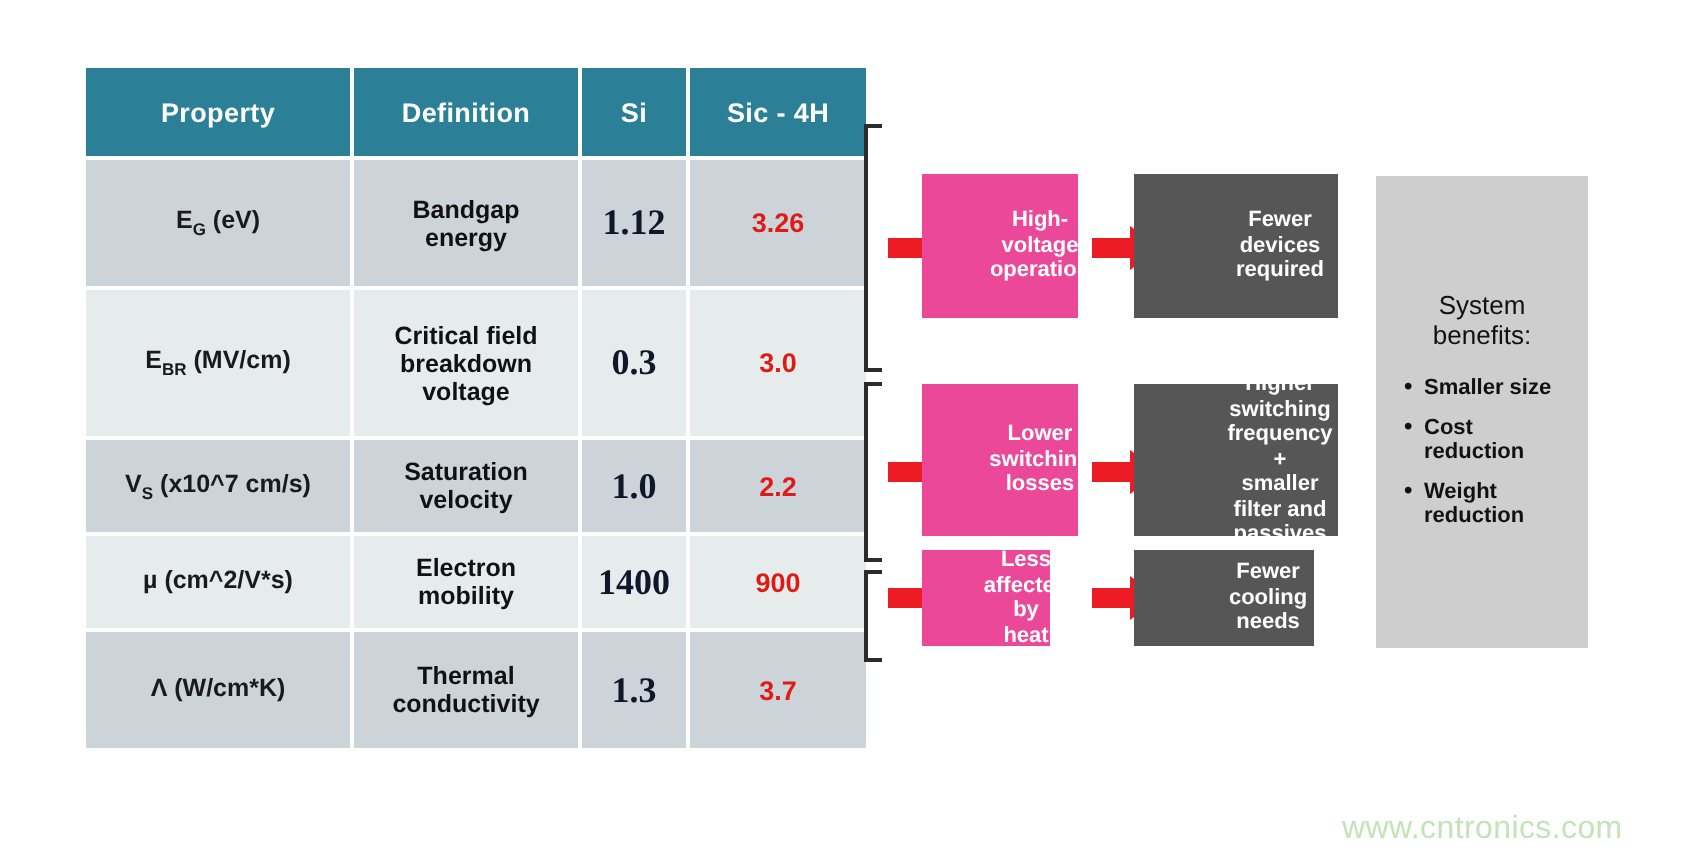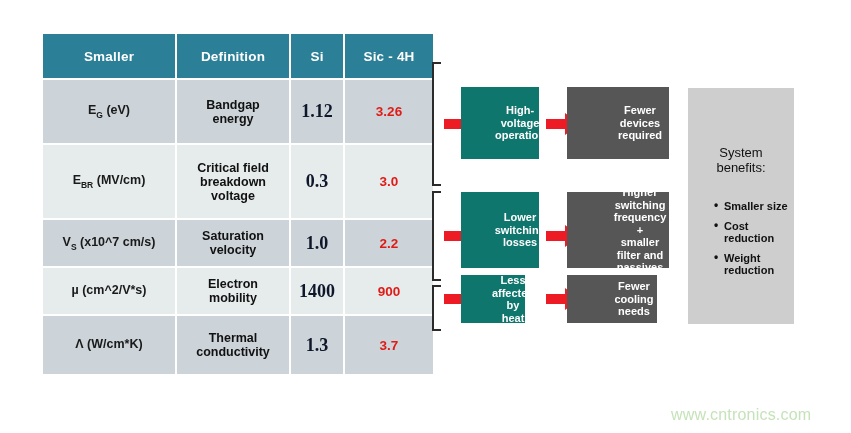--- a/index.html
+++ b/index.html
@@ -119,21 +119,21 @@
     align-items: center;
     justify-content: center;
     text-align: center;
     color: #ffffff;
     font-weight: bold;
     font-size: 11px;
     line-height: 12.5px;
     box-sizing: border-box;
     padding: 2px 4px;
   }
-  .fbox.teal { background: #0f766e; padding-left: 44px; }
+  .fbox.teal { background: #ec4899; padding-left: 44px; }
   .fbox.gray { background: #565656; padding-left: 48px; }
 
   
   #benefits-panel {
     position: absolute;
     left: 688px;
     top: 88px;
     width: 106px;
     height: 236px;
     background: #cecece;
@@ -148,21 +148,21 @@
     font-size: 13px;
     font-weight: normal;
     color: #111111;
     line-height: 15px;
   }
   #benefits-list {
     position: absolute;
     left: 14px;
     top: 100px;
     width: 86px;
-    margin: 12px;
+    margin: 0;
     padding: 0;
     list-style: none;
   }
   #benefits-list li {
     font-size: 11px;
     font-weight: bold;
     color: #111111;
     line-height: 12.5px;
     margin-bottom: 7px;
     padding-left: 10px;
@@ -189,21 +189,21 @@
   }
 </style>
 </head>
 <body>
 
 <div class="stage">
 
   <table id="comparison-table">
     <thead>
       <tr>
-        <th style="width:132px">Smaller</th>
+        <th style="width:132px">Property</th>
         <th style="width:112px">Definition</th>
         <th style="width:52px">Si</th>
         <th style="width:88px">Sic - 4H</th>
       </tr>
     </thead>
     <tbody>
       <tr class="odd" style="height:65px">
         <td class="c-prop"><span>E</span><span class="sub">G</span><span> (eV)</span></td>
         <td class="c-def">Bandgap<br>energy</td>
         <td class="c-si">1.12</td>

